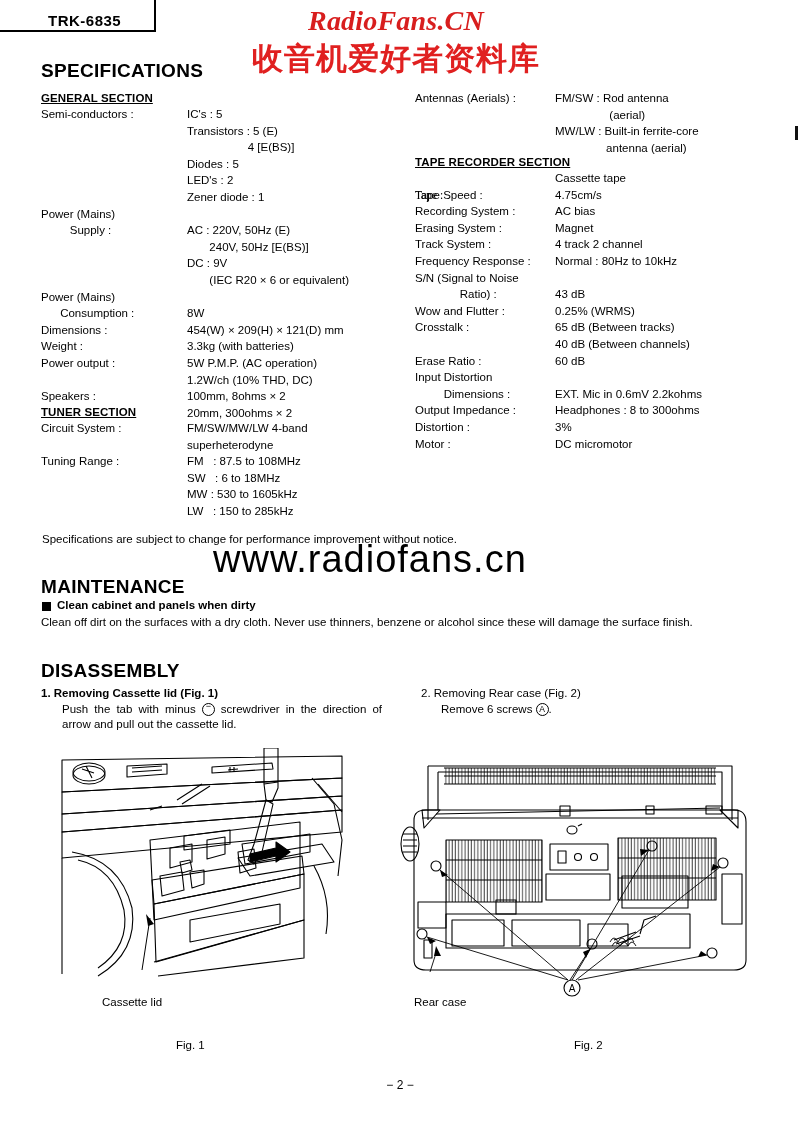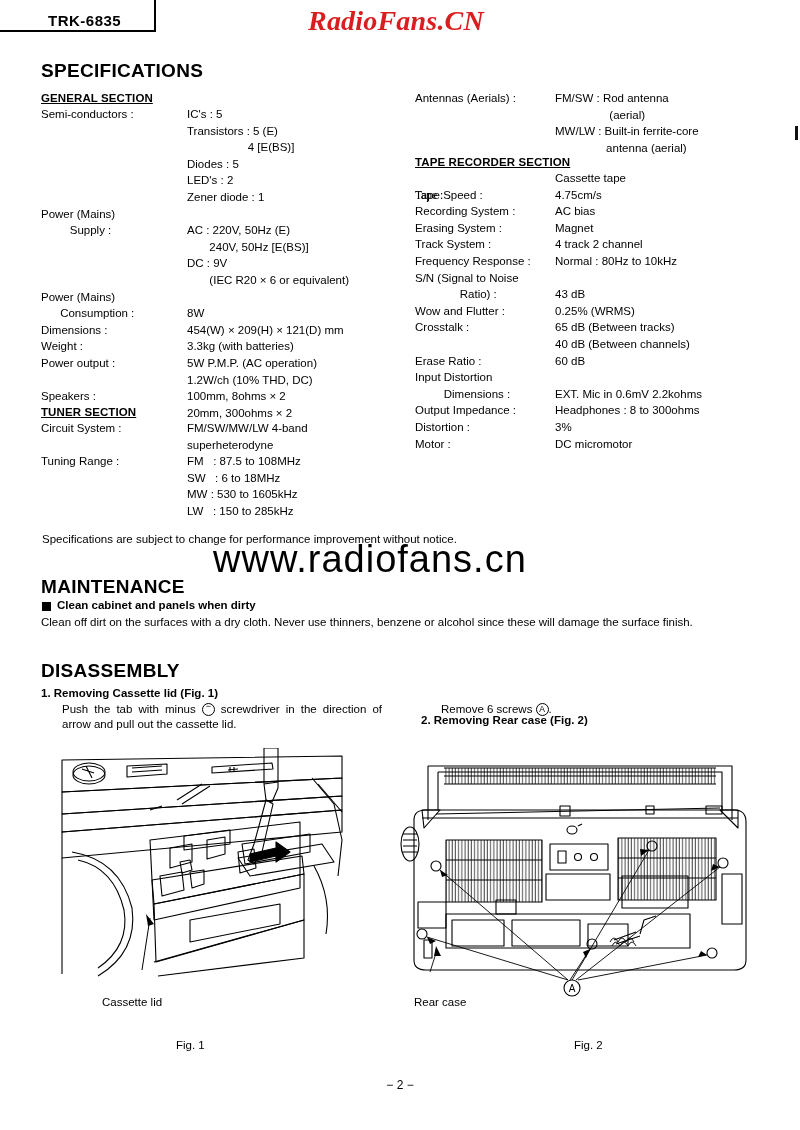--- a/index.html
+++ b/index.html
@@ -57,21 +57,21 @@
 
   #mt-bullet {
     position:absolute; left:42px; top:602px; width:9px; height:9px; background:#000;
   }
   #mt-sub { position:absolute; left:57px; top:599px; font-size:11.5px; font-weight:bold; }
   #mt-body { position:absolute; left:41px; top:615px; width:722px; font-size:11.5px; line-height:14.5px; }
 
   #da-1-title { position:absolute; left:41px; top:687px; font-size:11.5px; font-weight:bold; }
   #da-1-body  { position:absolute; left:62px; top:702px; width:320px; font-size:11.5px; line-height:15px;
                 text-align:justify; }
-  #da-2-title { position:absolute; left:421px; top:714px; font-size:11.5px; font-weight:bold; }
+  #da-2-title { position:absolute; left:421px; top:687px; font-size:11.5px; font-weight:normal; }
   #da-2-body  { position:absolute; left:441px; top:702px; width:320px; font-size:11.5px; line-height:15px; }
 
   .figcap { position:absolute; font-size:11.5px; }
   #pageno { position:absolute; left:0; top:1078px; width:800px; text-align:center; font-size:12px; }
 
   .circ-glyph { display:inline-block; border:1px solid #000; border-radius:50%;
                 width:11px; height:11px; line-height:10px; text-align:center;
                 font-size:8.5px; vertical-align:middle; }
   .minus-glyph { display:inline-block; border:1px solid #000; border-radius:50%;
                 width:11px; height:11px; line-height:4px; text-align:center;
@@ -83,20 +83,21 @@
 </style>
 </head>
 <body>
 
 <div class="pg">
 
   <div id="model-box"></div>
   <div id="model-text">TRK-6835</div>
 
   <div id="wm-latin">RadioFans.CN</div>
+  <div id="wm-cjk">收音机爱好者资料库</div>
   <div id="edge-mark"></div>
 
   <div class="h1" style="left:41px; top:60px;">SPECIFICATIONS</div>
 
   <div class="h2" style="left:41px; top:92px;">GENERAL SECTION</div>
 
   <div id="general-rows">
       <div class="lbl" style="left: 41px; top: 108px;">Semi-conductors :</div>
       <div class="val" style="left: 187px; top: 108px;">IC's : 5</div>
       <div class="val" style="left: 187px; top: 124.6px;">Transistors : 5 (E)</div>

